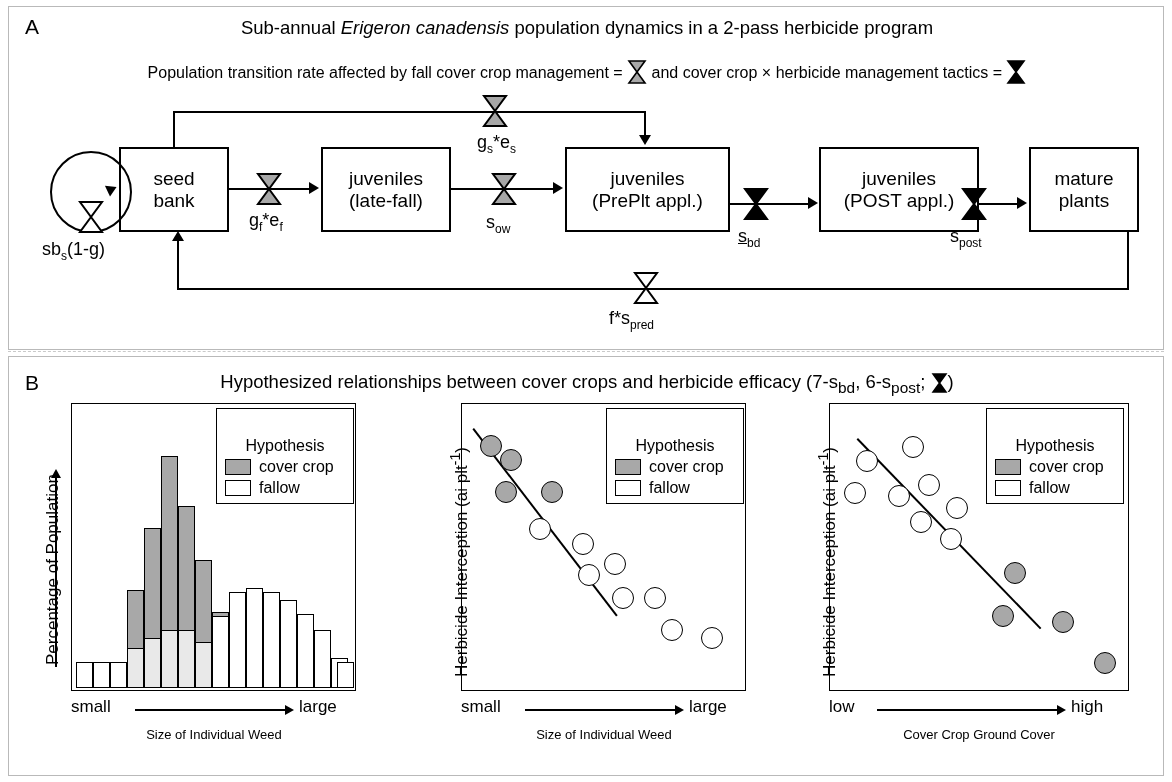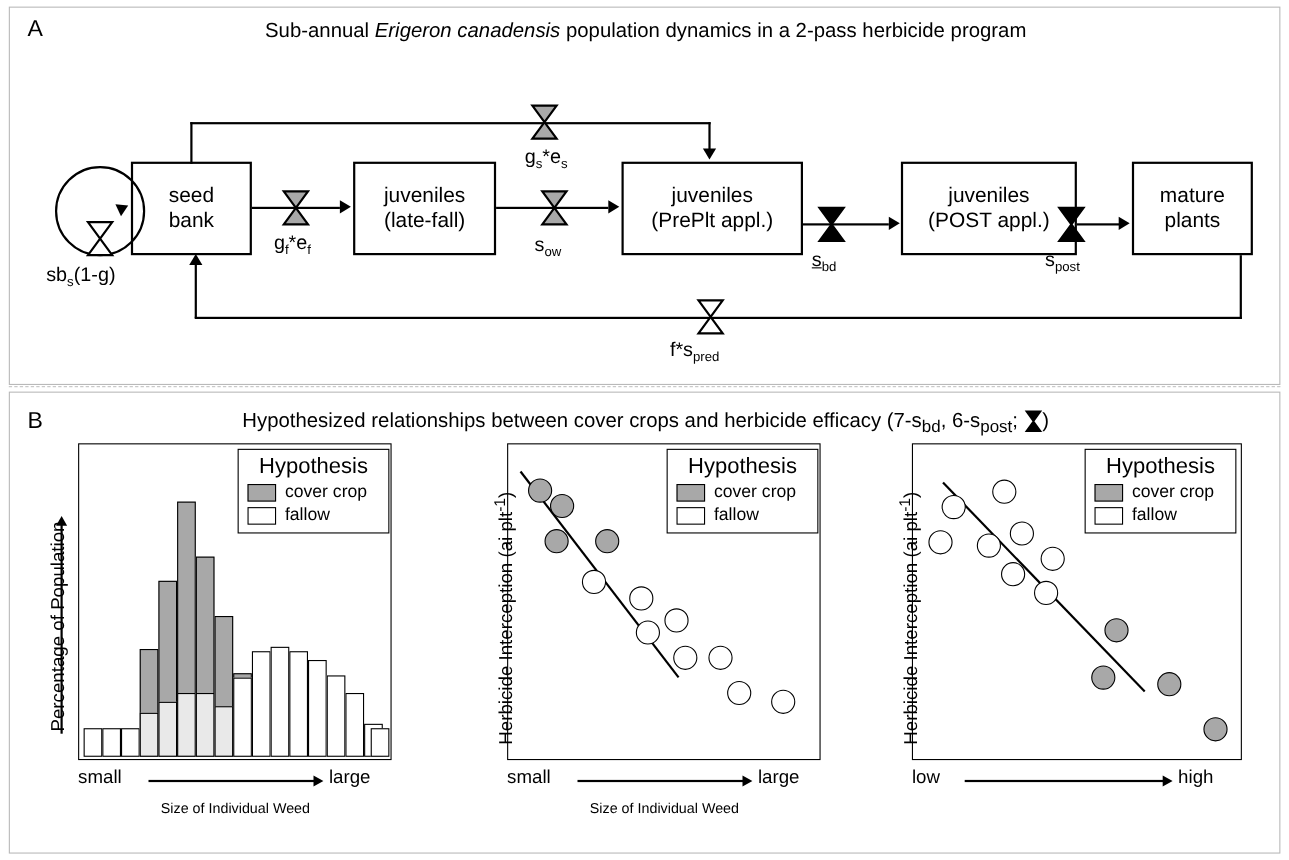--- a/index.html
+++ b/index.html
@@ -40,21 +40,21 @@
 
   .vlabel{position:absolute;font-size:18px;white-space:nowrap;}
   .vlabel sub{font-size:12px;}
 
   
   .plot{position:absolute;box-sizing:border-box;border:1.5px solid #000;background:#fff;}
   .axis-label{position:absolute;font-size:13px;text-align:center;}
   .ylabel{position:absolute;font-size:17px;transform-origin:0 0;transform:rotate(-90deg);white-space:nowrap;}
   .range-row{position:absolute;font-size:17px;}
   .legend{position:absolute;box-sizing:border-box;border:1.5px solid #000;background:#fff;padding:4px 8px 6px 8px;}
-  .legend-title{font-size:20px;text-align:center;margin-bottom:3px;}
+  .legend-title{font-size:16px;text-align:center;margin-bottom:3px;margin-top:24px;}
   .legend-row{display:flex;align-items:center;gap:8px;margin-top:3px;font-size:16px;}
   .swatch{width:26px;height:16px;border:1.5px solid #000;box-sizing:border-box;}
   .sw-gray{background:#a8a8a8;}
   .sw-white{background:#fff;}
   .bar{position:absolute;box-sizing:border-box;border:1.2px solid #000;}
   .dot{position:absolute;border-radius:50%;border:1.8px solid #000;box-sizing:border-box;}
   .trend{position:absolute;background:#000;transform-origin:0 0;height:2.4px;}
   .arrowline{position:absolute;height:1.8px;background:#000;}
   .arrowhead-r{position:absolute;width:0;height:0;border-top:5px solid transparent;border-bottom:5px solid transparent;border-left:9px solid #000;}
   .arrowhead-u{position:absolute;width:0;height:0;border-left:5px solid transparent;border-right:5px solid transparent;border-bottom:9px solid #000;}
@@ -63,20 +63,31 @@
 </head>
 <body>
 
 <div class="panel" id="panelA">
   <div class="panel-letter" style="left:16px;top:8px;">A</div>
 
   <div class="title" style="left:0;top:10px;width:1156px;">
     <span>Sub-annual </span><em>Erigeron canadensis</em><span> population dynamics in a 2-pass herbicide program</span>
   </div>
 
+  <div class="subtitle" style="left:0;top:52px;width:1156px;">
+    <span>Population transition rate affected by fall cover crop management = </span><span style="display:inline-block;vertical-align:-7px;">
+      <svg width="20" height="26" viewBox="0 0 20 26">
+          <polygon points="2,2 18,2 2,24 18,24" fill="#a8a8a8" stroke="#000" stroke-width="1.6"></polygon>
+        </svg>
+    </span><span> and cover crop × herbicide management tactics = </span><span style="display:inline-block;vertical-align:-7px;">
+      <svg width="20" height="26" viewBox="0 0 20 26">
+          <polygon points="2,2 18,2 2,24 18,24" fill="#000" stroke="#000" stroke-width="1.6"></polygon>
+        </svg>
+    </span>
+  </div>
 
   <div class="box" id="bx-seed" style="left:110px;top:140px;width:110px;height:85px;">
     <span>seed<br>bank</span>
   </div>
   <div class="box" id="bx-juvf" style="left:312px;top:140px;width:130px;height:85px;">
     <span>juveniles<br>(late-fall)</span>
   </div>
   <div class="box" id="bx-juvp" style="left:556px;top:140px;width:165px;height:85px;">
     <span>juveniles<br>(PrePlt appl.)</span>
   </div>
@@ -290,13 +301,14 @@
       </div>
     </div>
   </div>
   <div class="ylabel" style="left:806px;top:320px;">
     <span>Herbicide Interception (ai plt</span><sup>-1</sup><span>)</span>
   </div>
   <div class="range-row" style="left:820px;top:340px;">low</div>
   <div class="arrowline" style="left:868px;top:352px;width:182px;"></div>
   <div class="arrowhead-r" style="left:1048px;top:348px;"></div>
   <div class="range-row" style="left:1062px;top:340px;">high</div>
+  <div class="axis-label" style="left:800px;top:370px;width:340px;">Cover Crop Ground Cover</div>
 </div>
 
 </body></html>

